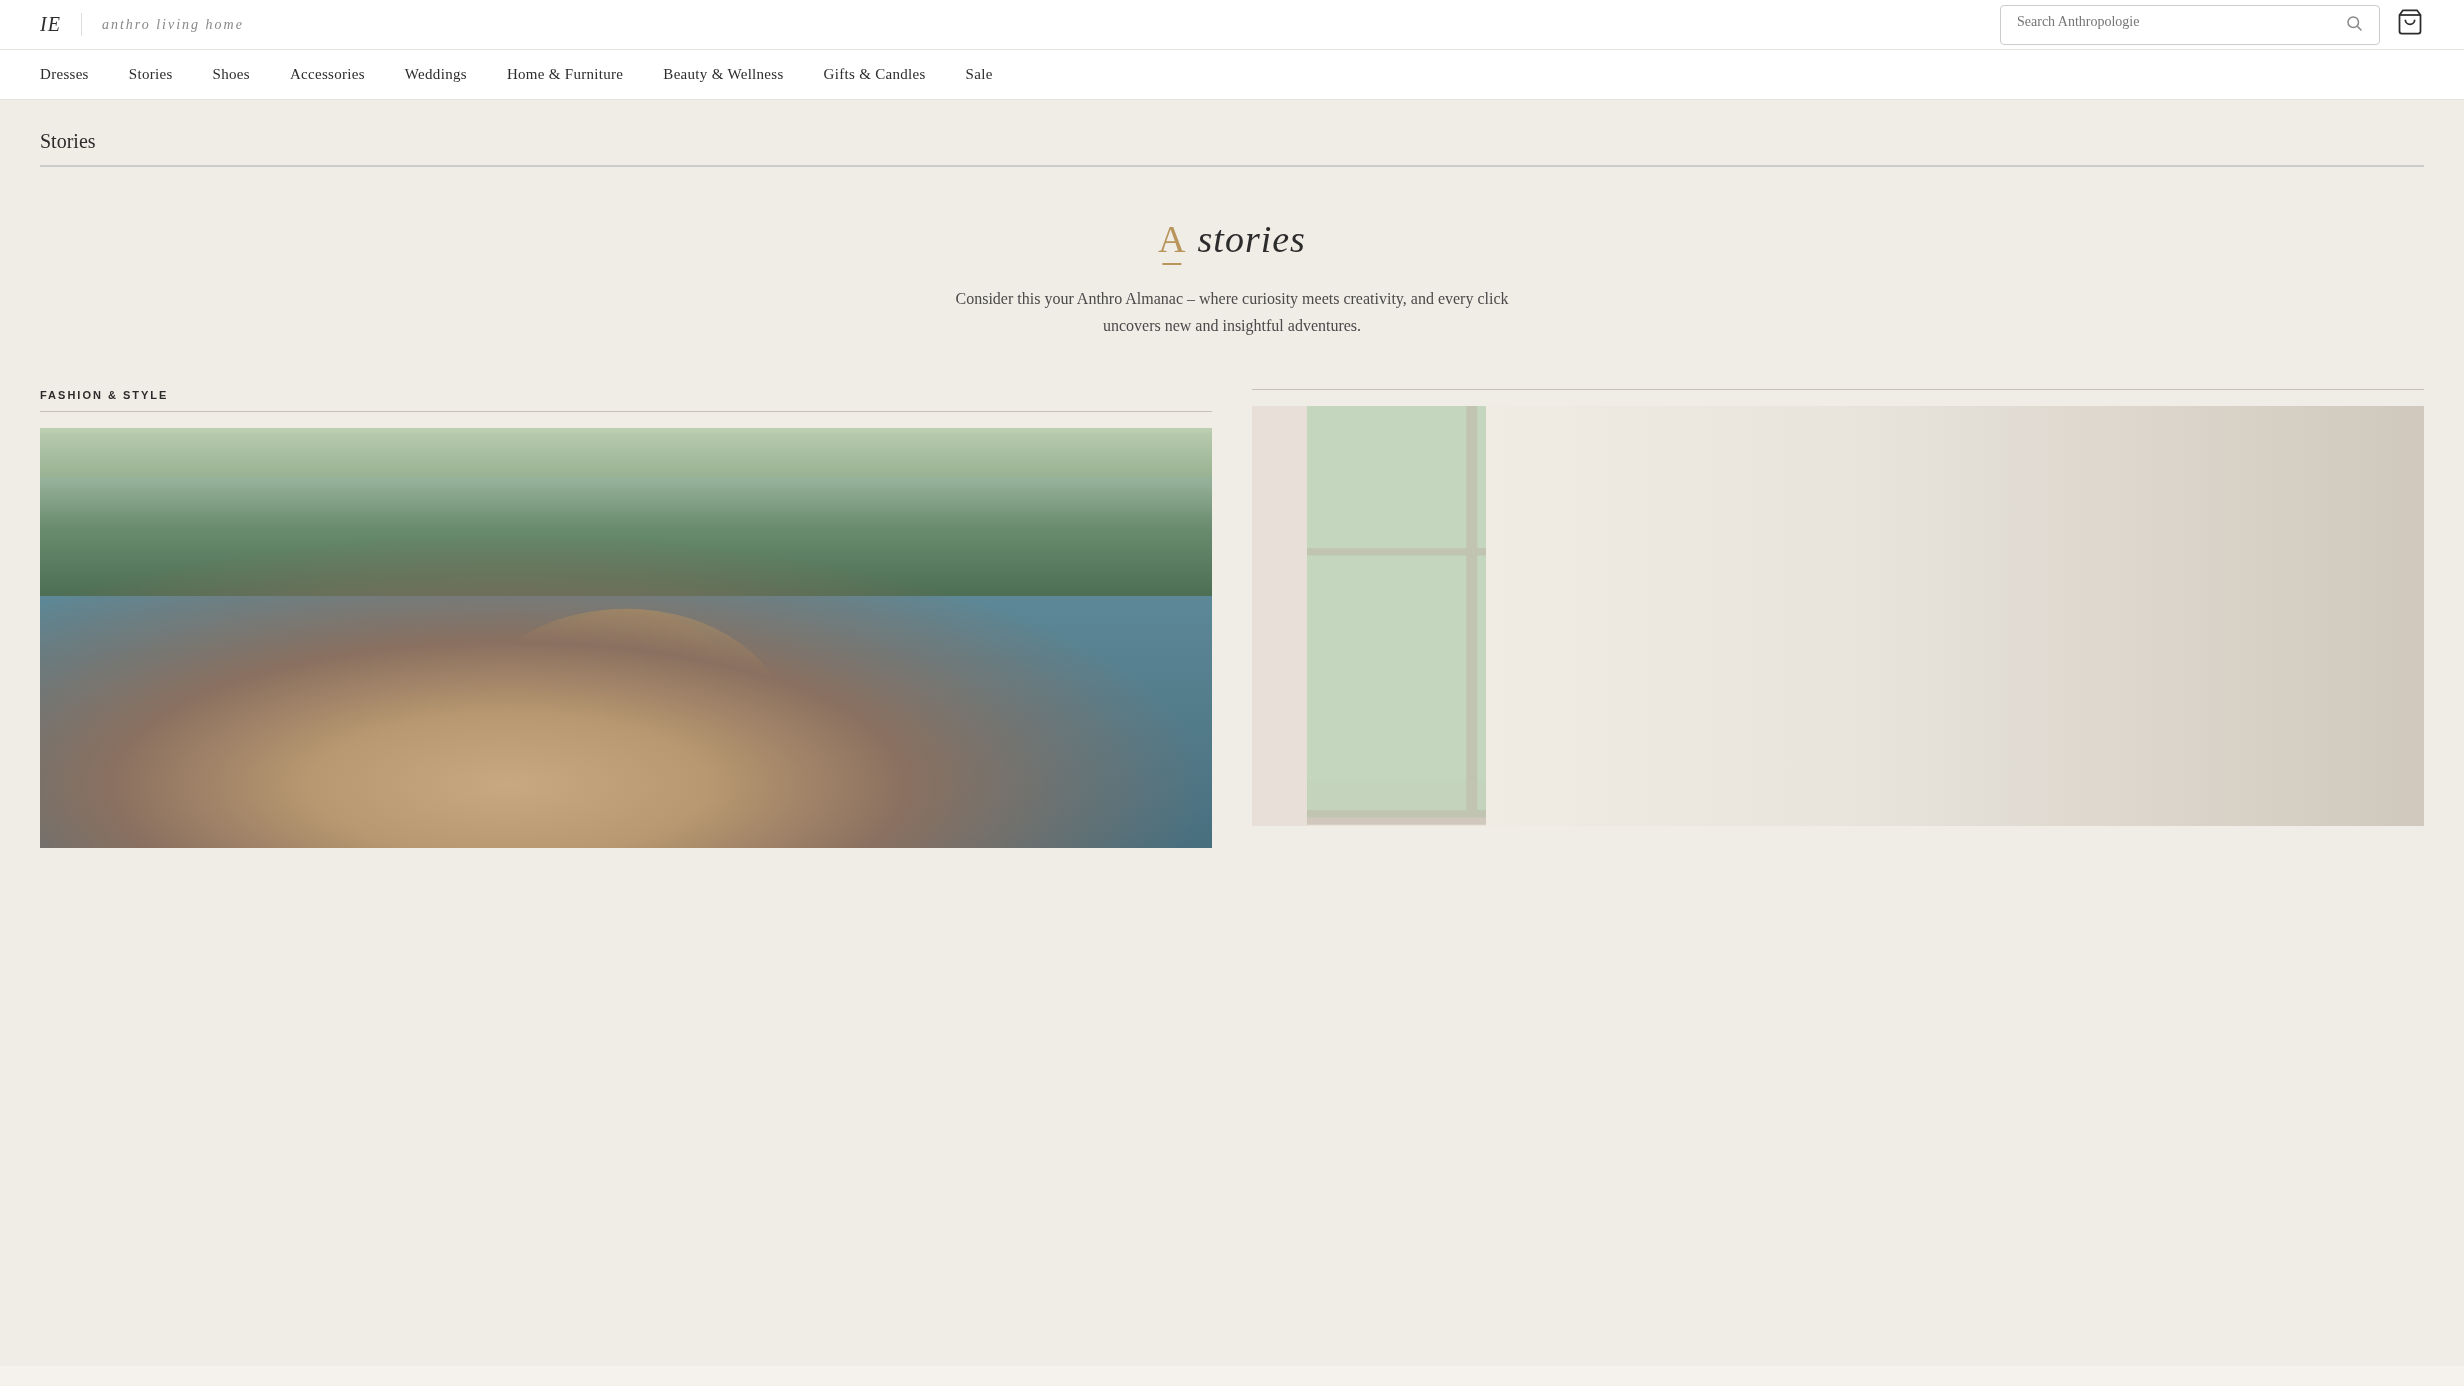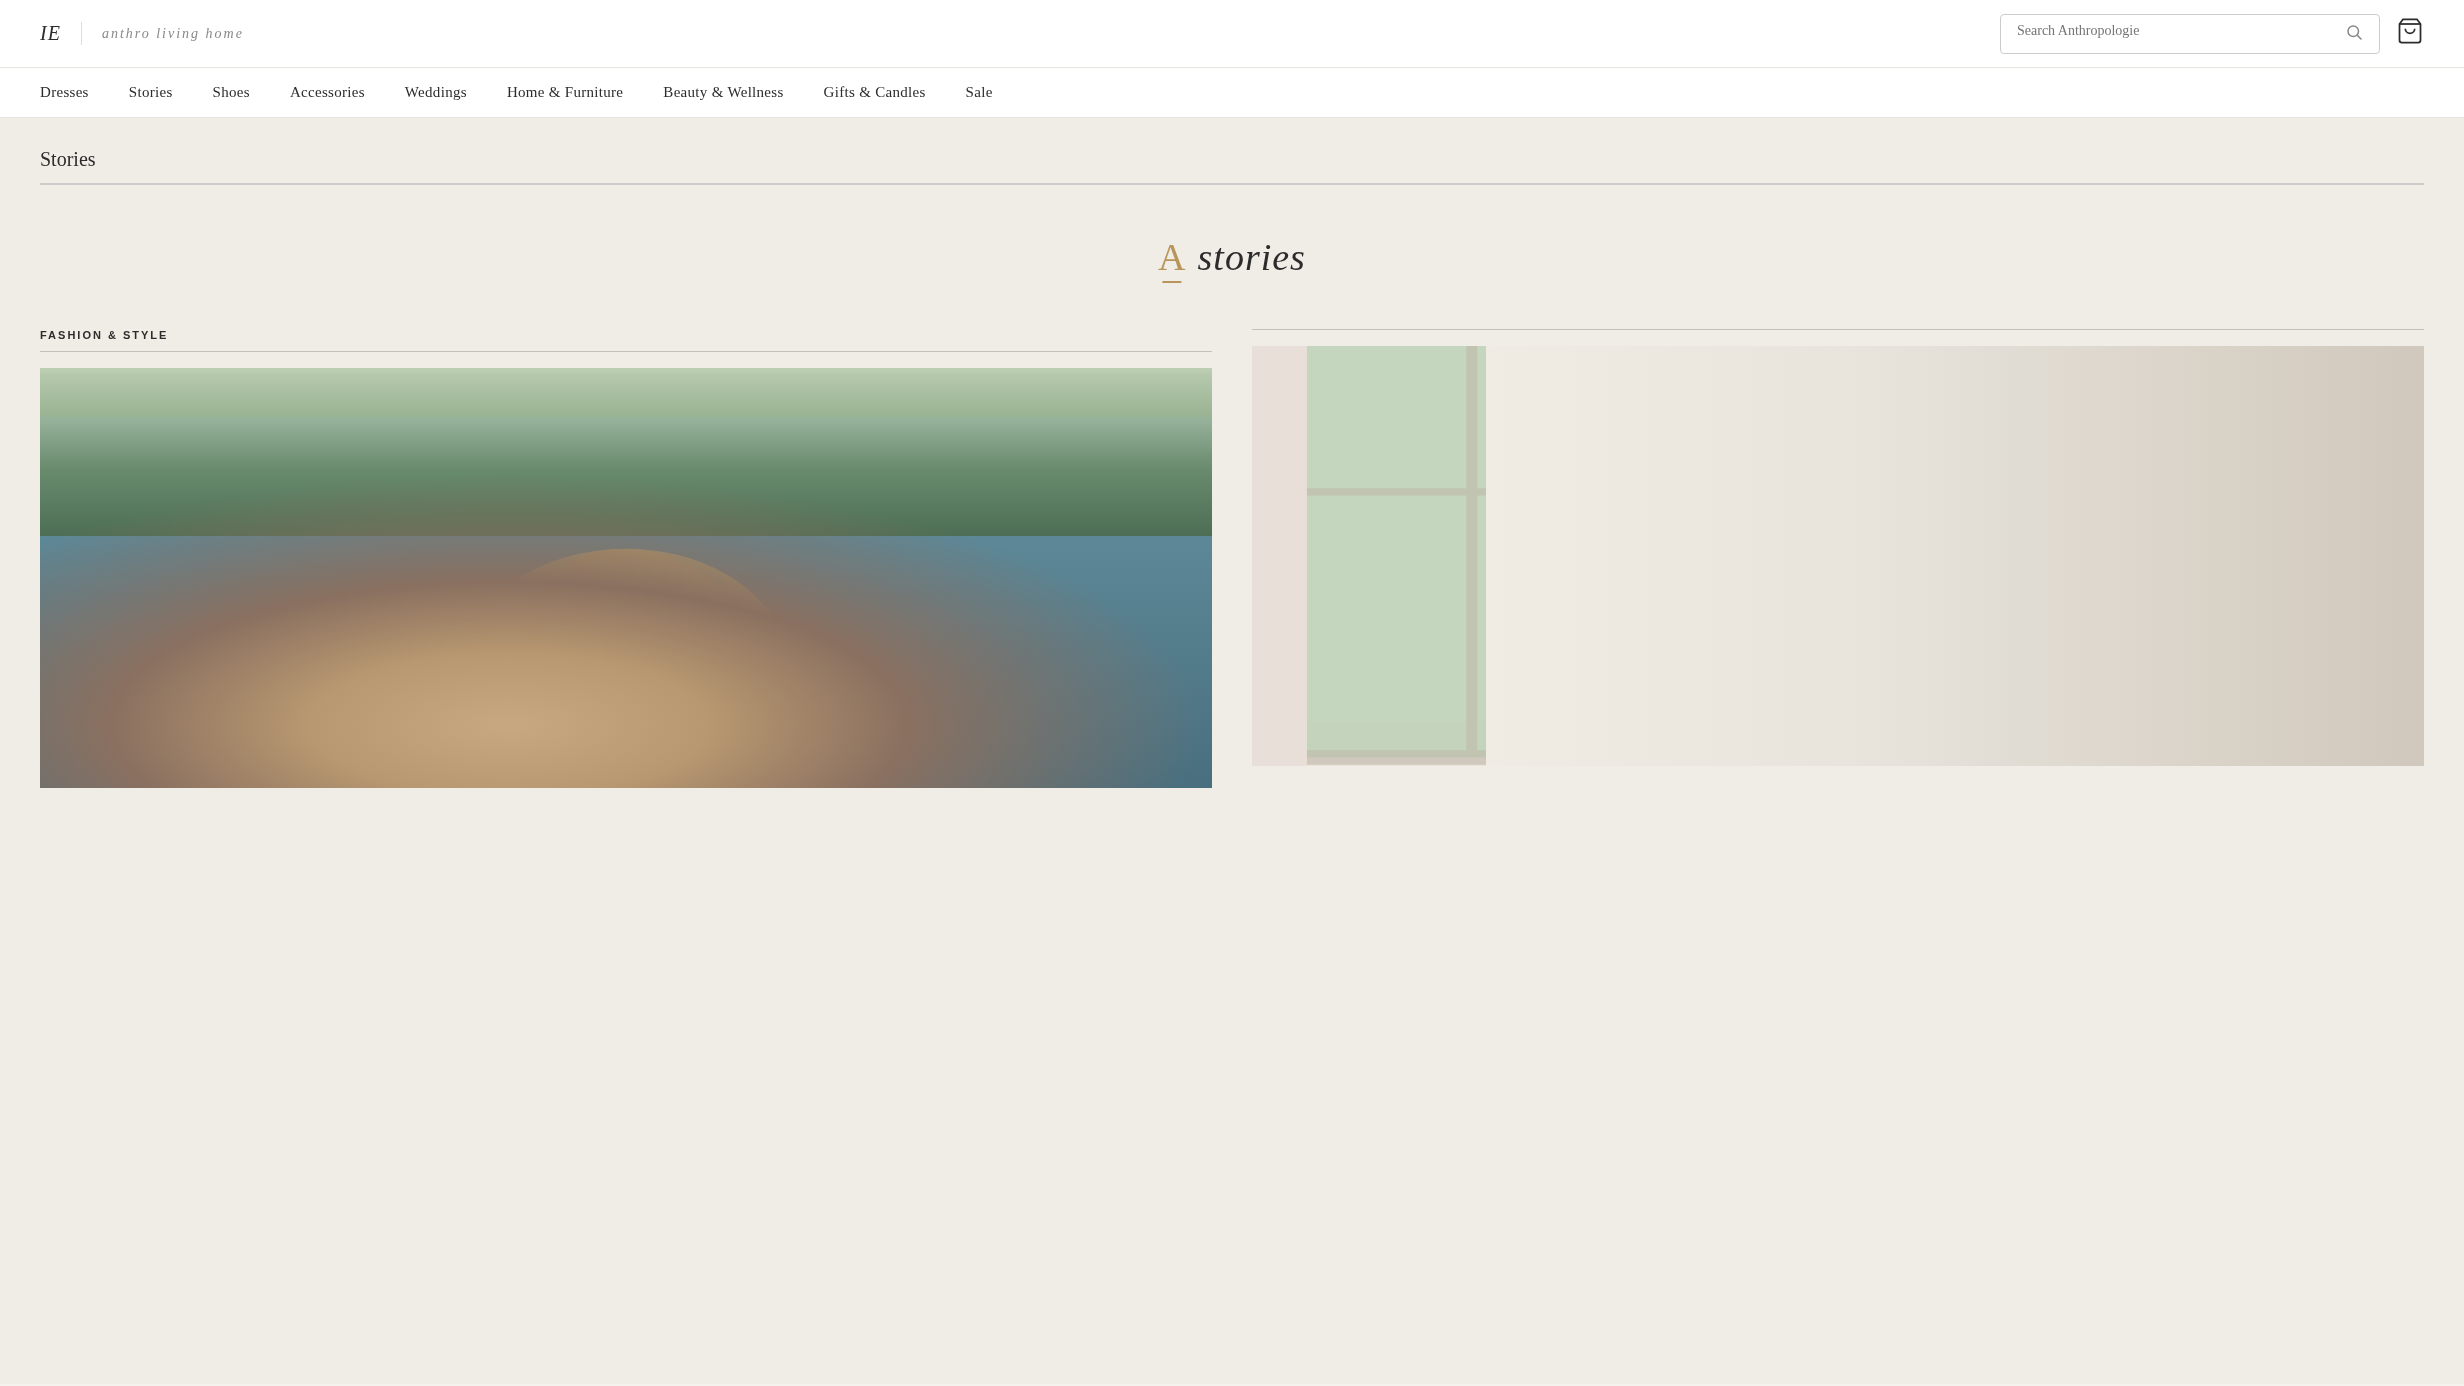--- a/index.html
+++ b/index.html
@@ -5,21 +5,21 @@
     * { margin: 0; padding: 0; box-sizing: border-box; }
     body { font-family: 'Georgia', serif; background: #f5f2ee; color: #2c2c2c; }
 
     
     .header {
       background: #fff;
       border-bottom: 1px solid #e8e4e0;
       display: flex;
       align-items: center;
       padding: 0 40px;
-      height: 68px;
+      height: 50px;
       position: relative;
     }
     .header-left {
       display: flex;
       align-items: center;
       gap: 0;
     }
     .brand-ie {
       font-size: 20px;
       font-style: italic;
@@ -295,20 +295,21 @@
 
   <div class="stories-breadcrumb">
     <span>Stories</span>
   </div>
 
   <div class="stories-header">
     <div class="stories-title-row">
       <span class="stories-a">A</span>
       <span class="stories-word">stories</span>
     </div>
+    <p class="stories-subtitle">Consider this your Anthro Almanac – where curiosity meets creativity, and every click uncovers new and insightful adventures.</p>
   </div>
 
   <div class="categories">
 
     <div class="category-block">
       <div class="category-label">FASHION &amp; STYLE</div>
       <div class="category-divider"></div>
       <div class="category-image">
         <div class="fashion-img">
           

